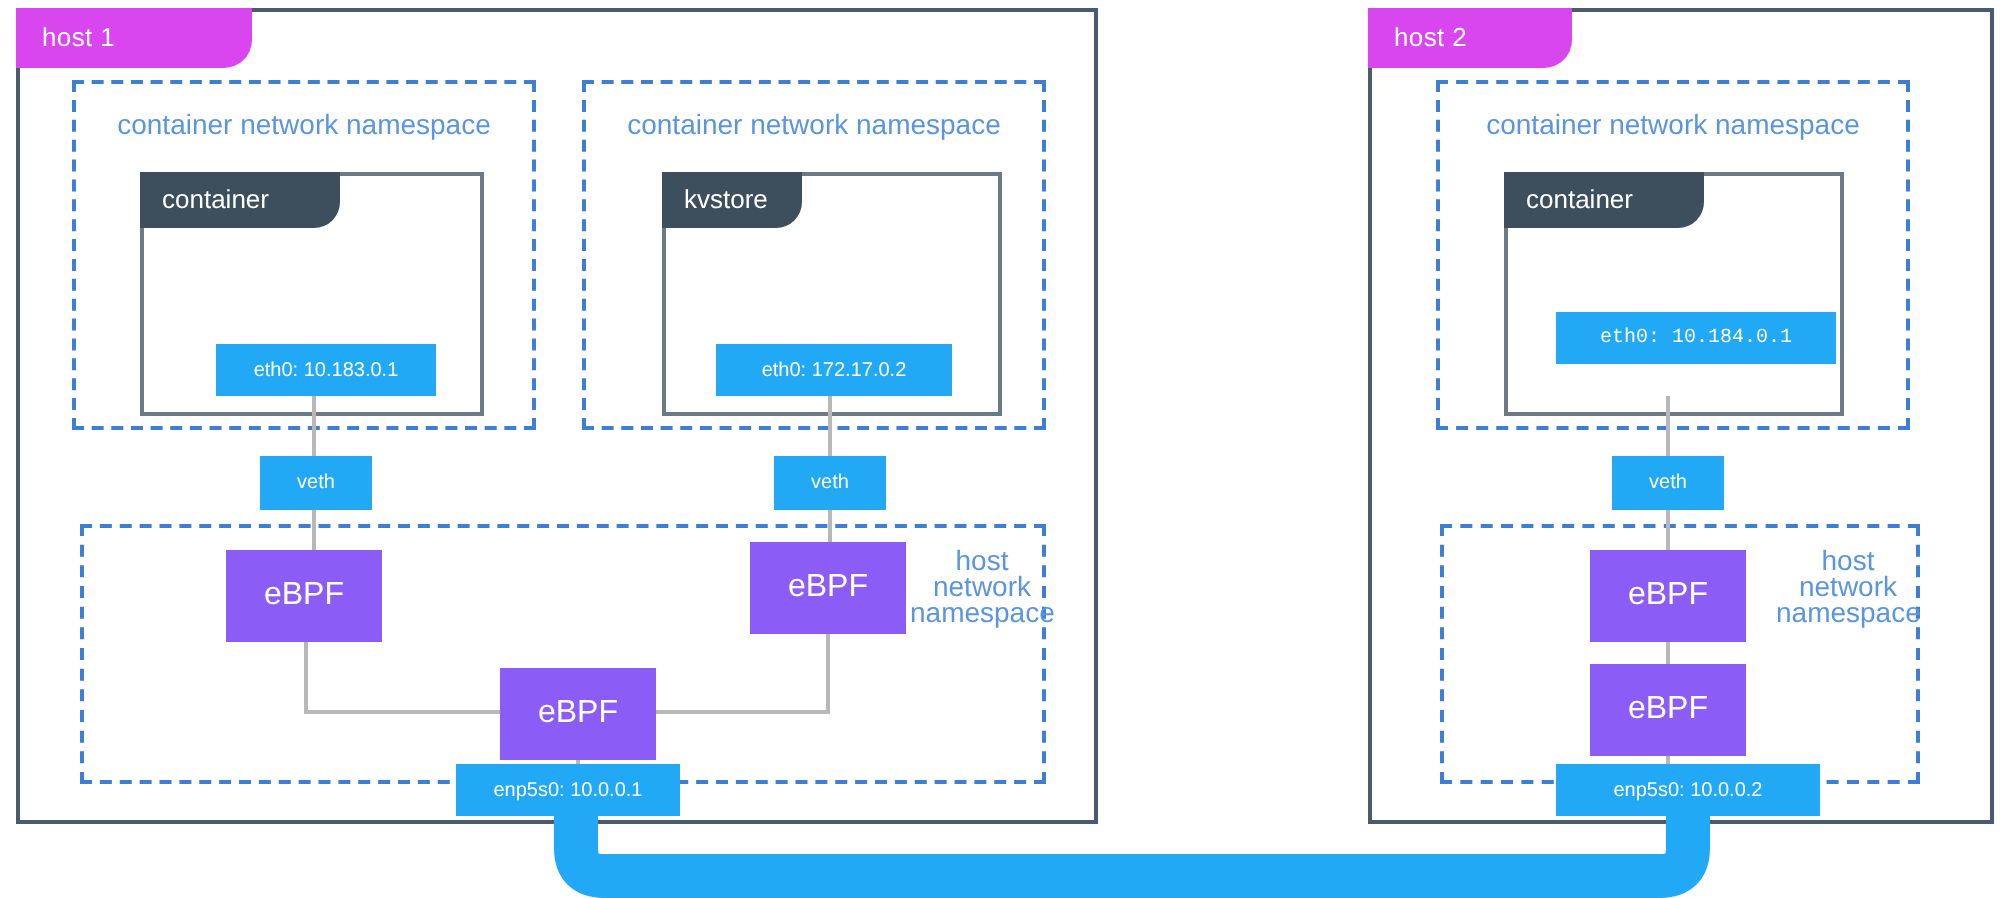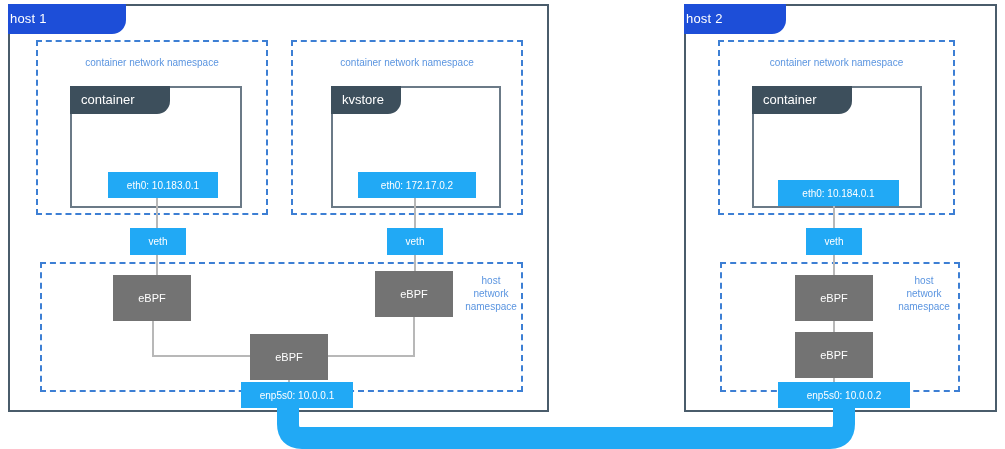--- a/index.html
+++ b/index.html
@@ -18,42 +18,42 @@
 
   
   .host-frame {
     position: absolute;
     border: 2px solid #4a5c6b;
     background: #ffffff;
     box-sizing: border-box;
   }
   .host-tab {
     position: absolute;
-    background: #1d4ed8;
+    background: #d946ef;
     color: #ffffff;
     font-size: 13px;
     line-height: 30px;
-    padding-left: 2px;
+    padding-left: 13px;
     box-sizing: border-box;
     border-bottom-right-radius: 14px;
     letter-spacing: 0.2px;
     white-space: nowrap;
   }
 
   
   .ns-box {
     position: absolute;
     border: 2px dashed #3d7fd4;
     box-sizing: border-box;
     background: transparent;
   }
   .ns-label {
     position: absolute;
     color: #5b95e0;
-    font-size: 10px;
+    font-size: 14px;
     text-align: center;
     line-height: 13px;
     white-space: nowrap;
   }
   .ns-label.stacked { white-space: normal; }
 
   
   .cbox {
     position: absolute;
     border: 2px solid #6b7a87;
@@ -82,23 +82,23 @@
     align-items: center;
     justify-content: center;
     box-sizing: border-box;
     white-space: nowrap;
     z-index: 5;
   }
 
   
   .ebpf {
     position: absolute;
-    background: #737373;
-    color: #ffffff;
-    font-size: 11px;
+    background: #8b5cf6;
+    color: #ffffff;
+    font-size: 16px;
     display: flex;
     align-items: center;
     justify-content: center;
     box-sizing: border-box;
     white-space: nowrap;
     z-index: 4;
     text-align: center;
   }
 
   
@@ -162,31 +162,31 @@
   <div class="ebpf" style="left:250px; top:334px; width:78px; height:46px;">eBPF</div>
 
   <div class="wire" style="left:152px; top:321px; width:2px; height:34px;"></div>
   <div class="wire" style="left:152px; top:355px; width:100px; height:2px;"></div>
 
   <div class="wire" style="left:413px; top:317px; width:2px; height:38px;"></div>
   <div class="wire" style="left:327px; top:355px; width:88px; height:2px;"></div>
 
   <div class="wire" style="left:288px; top:378px; width:2px; height:14px;"></div>
 
-  <div class="chip" style="left:241px; top:382px; width:112px; height:26px;">enp5s0: 10.0.0.1</div>
+  <div class="chip" style="left:228px; top:382px; width:112px; height:26px;">enp5s0: 10.0.0.1</div>
 
   <div class="host-frame" style="left:684px; top:4px; width:313px; height:408px;"></div>
   <div class="host-tab" style="left:684px; top:4px; width:102px; height:30px;">host 2</div>
 
   <div class="ns-box" style="left:718px; top:40px; width:237px; height:175px;"></div>
   <div class="ns-label" style="left:718px; top:56px; width:237px;">container network namespace</div>
 
   <div class="cbox" style="left:752px; top:86px; width:170px; height:122px;"></div>
   <div class="cbox-tab" style="left:752px; top:86px; width:100px; height:28px;">container</div>
-  <div class="chip" style="left:778px; top:180px; width:121px; height:26px;">eth0: 10.184.0.1</div>
+  <div class="chip" style="left:778px; top:156px; width:140px; height:26px;font-family:Liberation Mono, monospace;">eth0: 10.184.0.1</div>
 
   <div class="wire" style="left:833px; top:198px; width:2px; height:36px;"></div>
 
   <div class="chip" style="left:806px; top:228px; width:56px; height:27px;">veth</div>
 
   <div class="wire" style="left:833px; top:254px; width:2px; height:22px;"></div>
 
   <div class="ns-box" style="left:720px; top:262px; width:240px; height:130px;"></div>
   <div class="ns-label stacked" style="left:888px; top:274px; width:72px;">
     <div>host</div>

